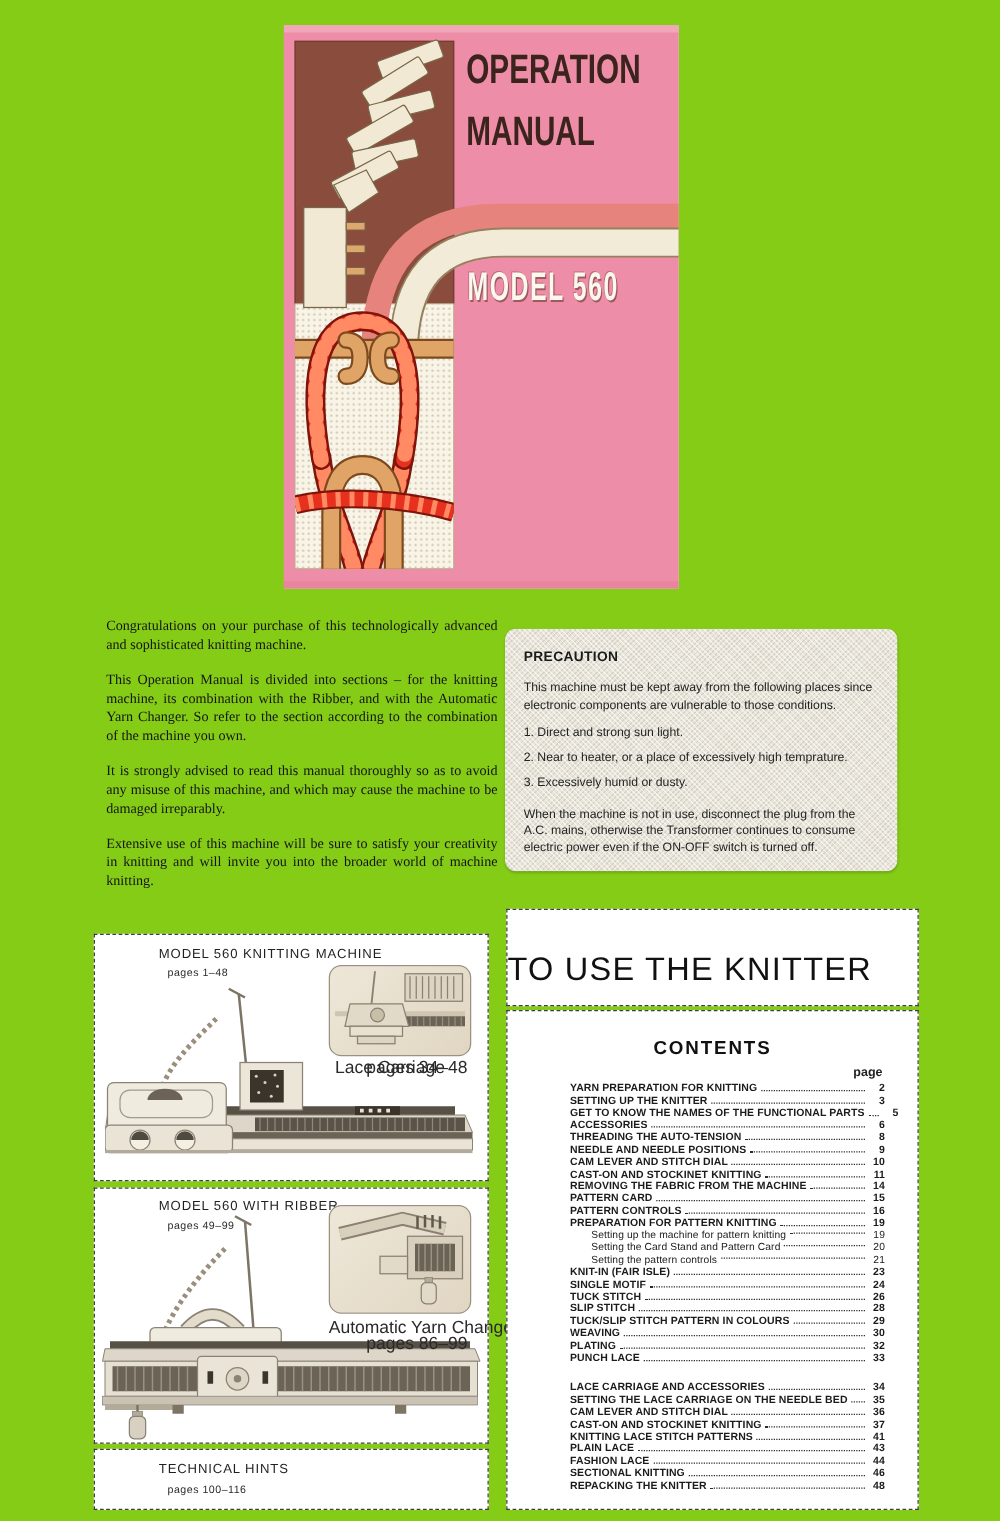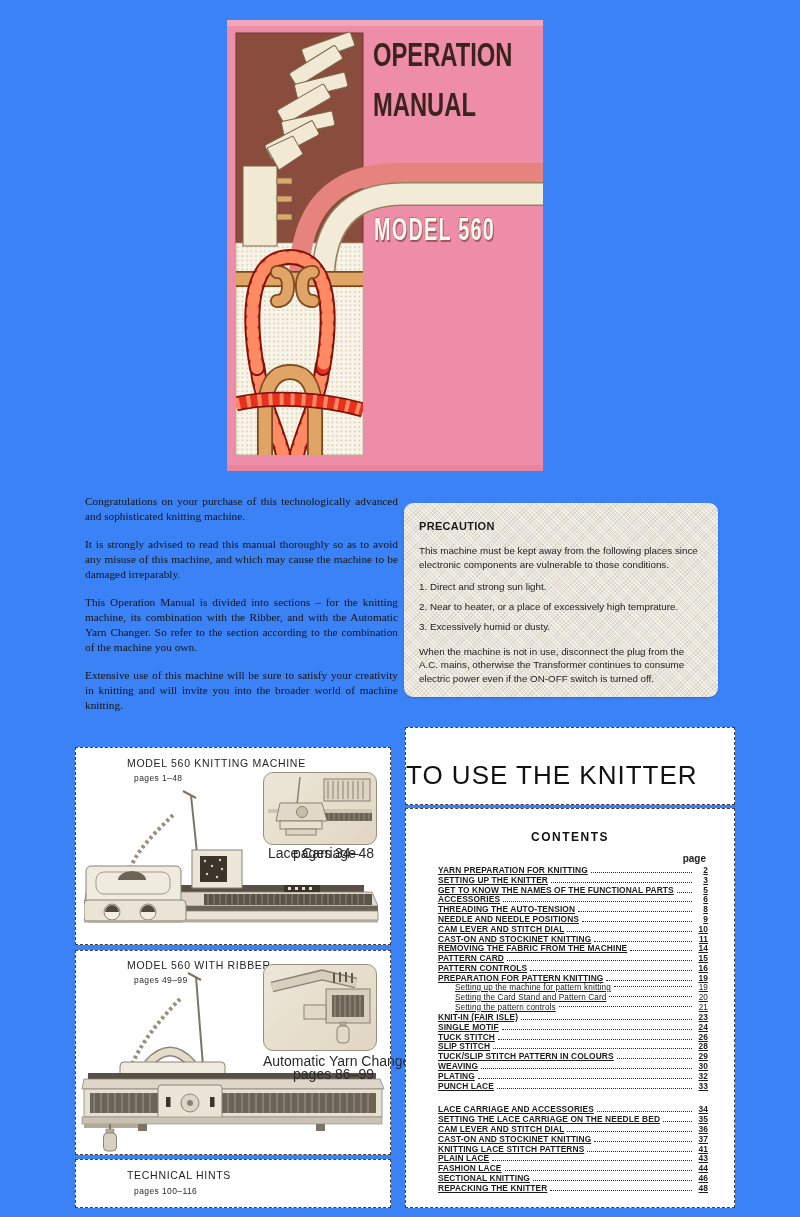--- a/index.html
+++ b/index.html
@@ -1,16 +1,16 @@
 <!DOCTYPE html>
 <html><head>
 <meta charset="utf-8">
 <style>
   html,body{margin:0;padding:0;background:#fff;}
-  .page{position:relative;width:800px;height:1217px;background:#3b82f6;overflow:hidden;
+  .page{position:relative;width:800px;height:1217px;background:#84cc16;overflow:hidden;
         font-family:"Liberation Sans",sans-serif;color:#1c1c1c;}
   .abs{position:absolute;}
 
   
   .cover{left:227px;top:20px;width:316px;height:451px;background:#ee8da7;
          box-shadow:0 0 0 1px #e6c9bc inset;}
   .cover svg{position:absolute;left:0;top:0;}
   .cover-title{position:absolute;left:146px;top:10px;color:#3b241d;
                font-weight:bold;font-size:33px;line-height:50px;white-space:nowrap;}
   .cover-title .tl{transform:scaleX(0.72);transform-origin:left center;height:50px;}
@@ -49,24 +49,24 @@
          background:linear-gradient(135deg,#eee7d8 0%,#e0d6c2 100%);}
   .inset1{left:187px;top:24px;width:112px;height:71px;}
   .inset2{left:187px;top:13px;width:112px;height:85px;}
   .inset-label{position:absolute;font-size:14px;color:#2a2a2a;white-space:nowrap;}
 
   
   .titlebox{left:405px;top:727px;width:330px;height:78px;}
   .titlebox .t{position:absolute;width:100%;top:32px;font-size:26px;
                letter-spacing:1px;color:#111;}
   .tocbox{left:405px;top:808px;width:330px;height:400px;}
-  .toc-heading{position:absolute;width:100%;text-align:center;top:21px;font-size:12px;
+  .toc-heading{position:absolute;width:100%;text-align:center;top:21px;font-size:15px;
                font-weight:bold;letter-spacing:1.5px;color:#111;}
   .toc-pagelabel{position:absolute;right:28px;top:44px;font-size:10px;font-weight:bold;color:#222;}
-  .toc-list{position:absolute;left:32px;right:26px;top:56px;text-decoration:underline;}
+  .toc-list{position:absolute;left:50px;right:26px;top:56px;}
   .toc-row{display:flex;align-items:baseline;height:9.8px;font-size:8.4px;font-weight:bold;
            letter-spacing:.1px;color:#1b1b1b;white-space:nowrap;}
   .toc-row.indent{padding-left:17px;font-weight:normal;font-size:8.2px;align-items:center;}
   .toc-dots{flex:1;border-bottom:1.6px dotted #2d2d2d;margin:0 3px 2px 3px;min-width:8px;}
   .toc-page{min-width:13px;text-align:right;}
   .toc-gap{height:14px;}
 </style>
 </head>
 <body>
 
@@ -144,22 +144,22 @@
     </svg>
     <div class="cover-title">
       <div class="tl">OPERATION</div>
       <div class="tl">MANUAL</div>
     </div>
     <div class="cover-model">MODEL 560</div>
   </div>
 
   <div class="abs intro">
     <p>Congratulations on your purchase of this technologically advanced and sophisticated knitting machine.</p>
+    <p>This Operation Manual is divided into sections – for the knitting machine, its combination with the Ribber, and with the Automatic Yarn Changer. So refer to the section according to the combination of the machine you own.</p>
     <p>It is strongly advised to read this manual thoroughly so as to avoid any misuse of this machine, and which may cause the machine to be damaged irreparably.</p>
-    <p>This Operation Manual is divided into sections – for the knitting machine, its combination with the Ribber, and with the Automatic Yarn Changer. So refer to the section according to the combination of the machine you own.</p>
     <p>Extensive use of this machine will be sure to satisfy your creativity in knitting and will invite you into the broader world of machine knitting.</p>
   </div>
 
   <div class="abs precaution">
     <h3>PRECAUTION</h3>
     <div class="ptext">This machine must be kept away from the following places since electronic components are vulnerable to those conditions.</div>
     <div class="pitem">1. Direct and strong sun light.</div>
     <div class="pitem">2. Near to heater, or a place of excessively high temprature.</div>
     <div class="pitem">3. Excessively humid or dusty.</div>
     <div class="ptext pfoot">When the machine is not in use, disconnect the plug from the A.C. mains, otherwise the Transformer continues to consume electric power even if the ON-OFF switch is turned off.</div>

